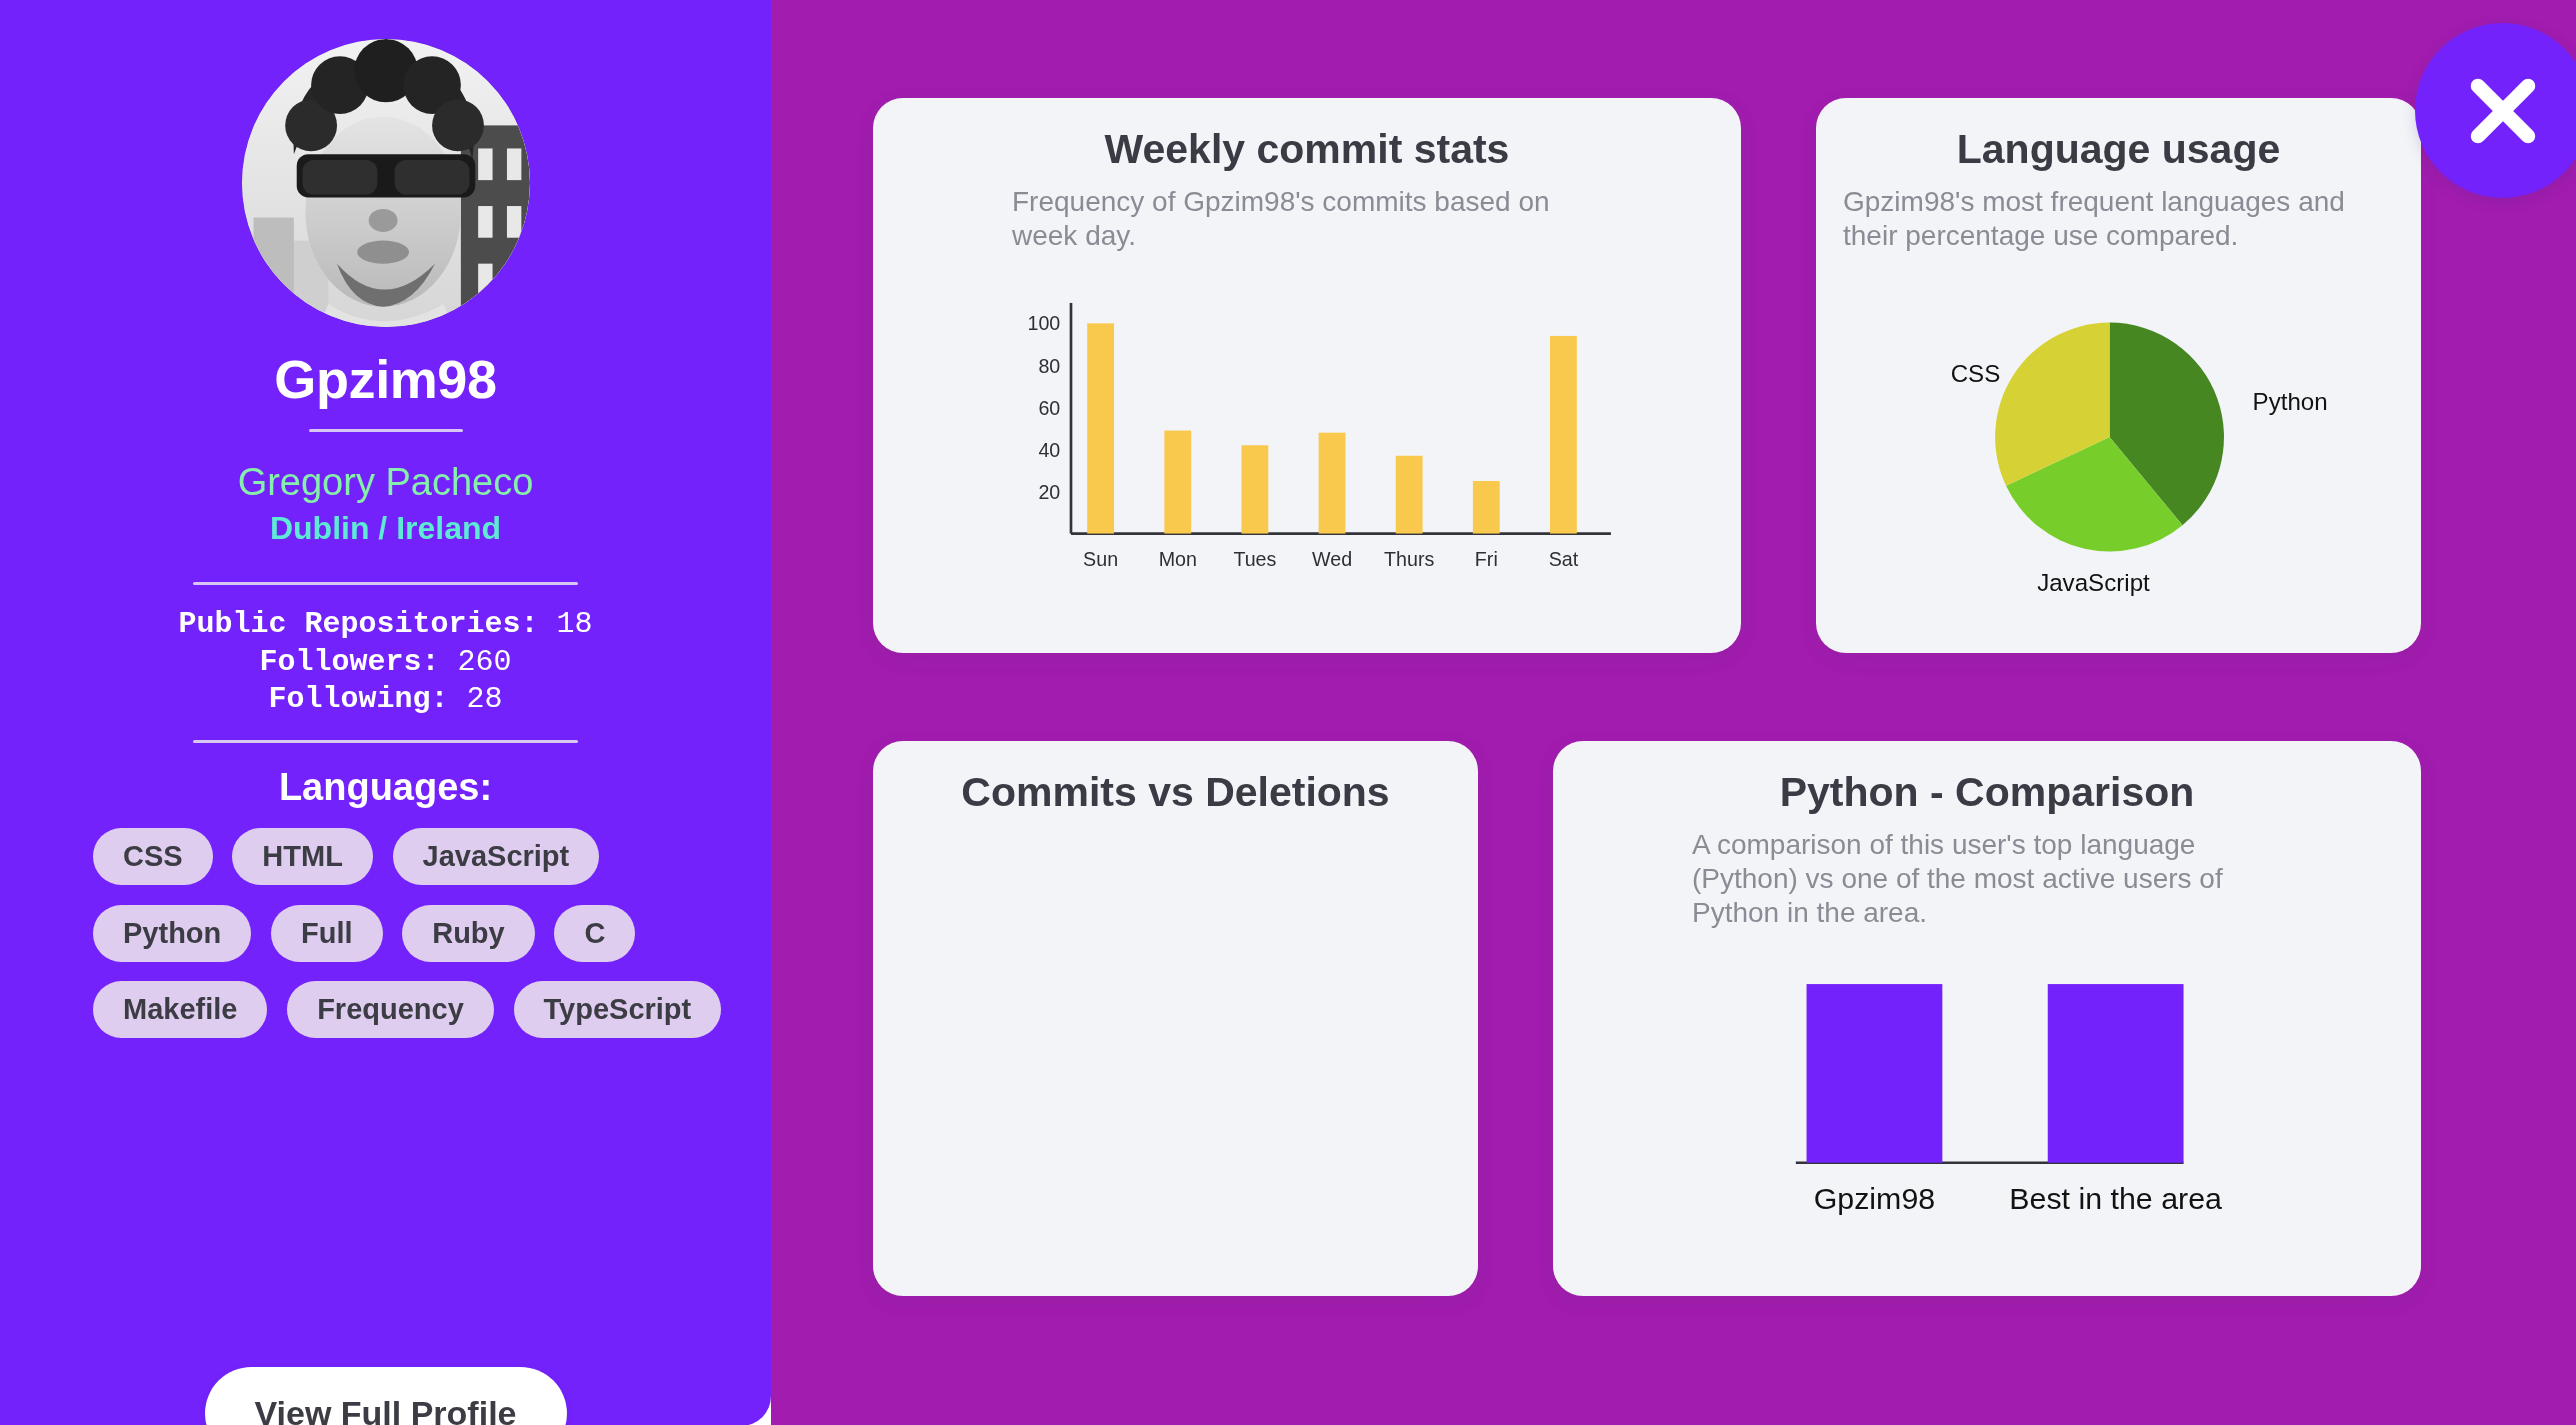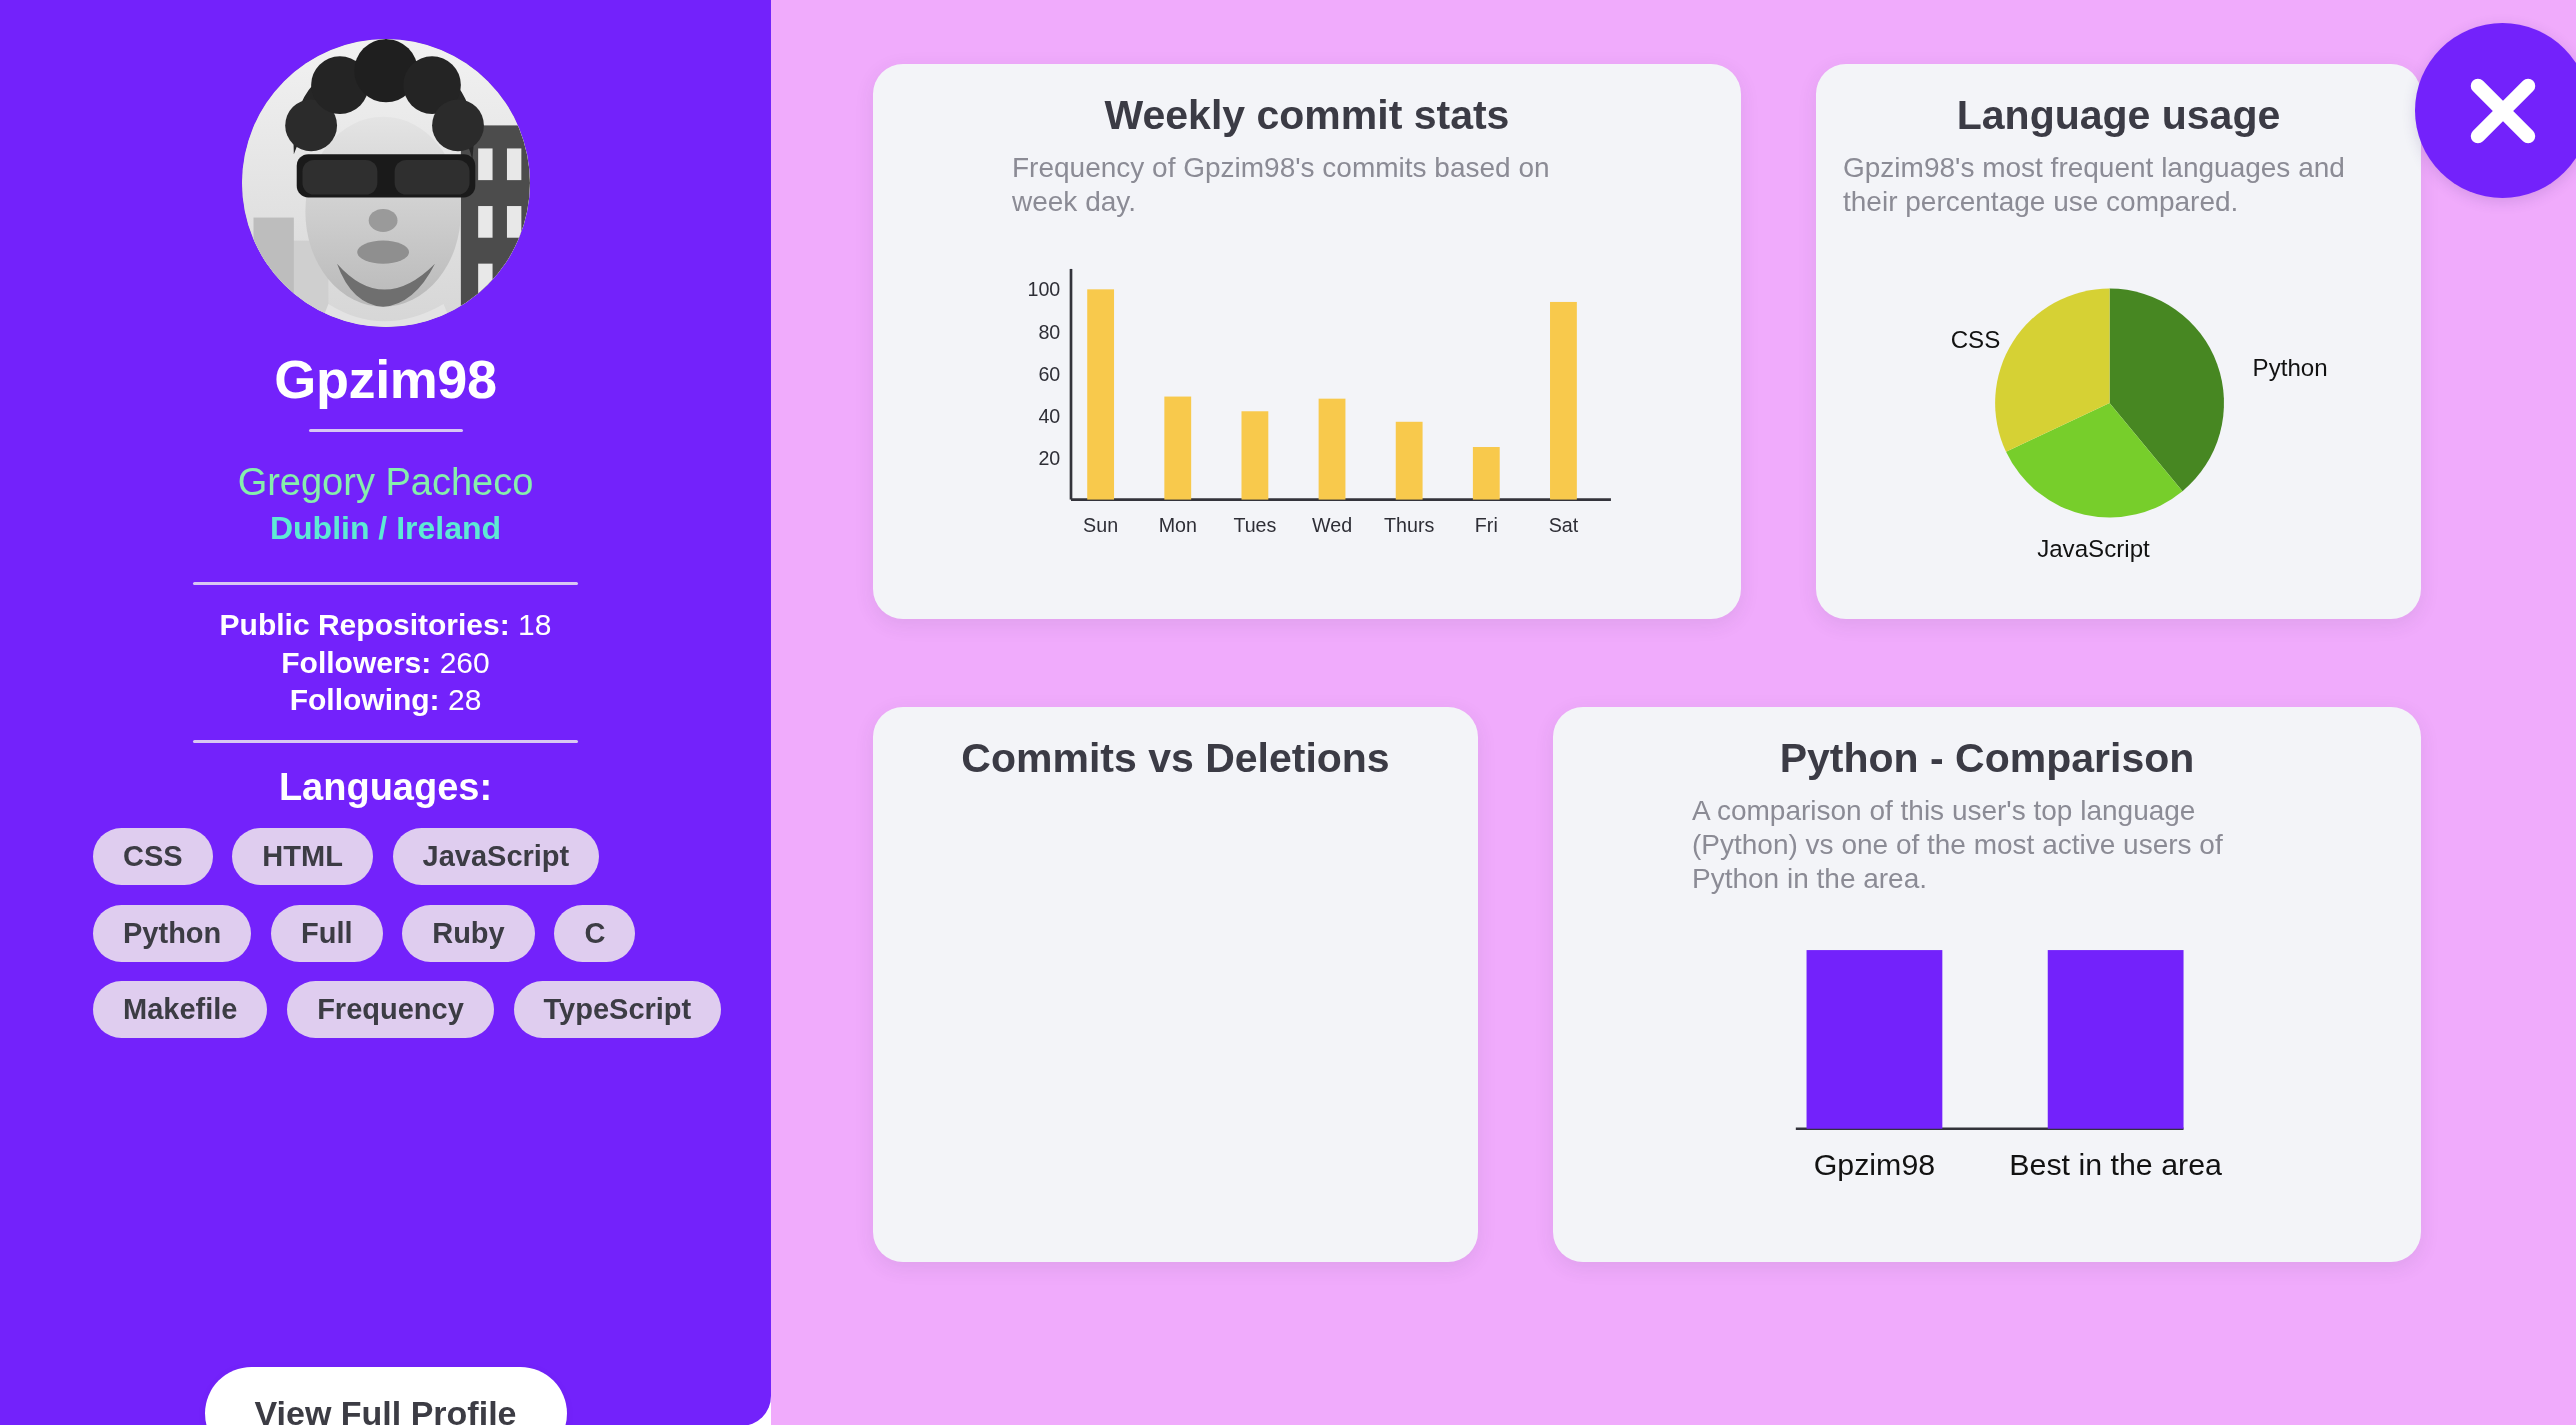--- a/index.html
+++ b/index.html
@@ -85,20 +85,21 @@
     height: 2.7px;
     background: #d8c7f2;
     margin-top: 36px;
     border-radius: 1.8px;
   }
 
   .stats {
     margin-top: 21.5px;
     text-align: center;
     color: #ffffff;
+    font-family: Liberation Mono, monospace;
   }
   .stat-line {
     font-size: 30px;
     line-height: 1.25;
     color: #ffffff;
     white-space: nowrap;
   }
   .stat-line .k { font-weight: bold; }
   .stat-line .v { font-weight: normal; }
 
@@ -153,22 +154,22 @@
     box-shadow: 0 1.8px 9px rgba(0,0,0,0.06);
     font-family: "Liberation Sans", sans-serif;
     white-space: nowrap;
   }
 
   
   .main {
     position: relative;
     flex: 1 1 auto;
     height: 1426px;
-    background: #f0abfc;
-    padding: 64px 68px 0 102px;
+    background: #a21caf;
+    padding: 98px 68px 0 102px;
   }
 
   .card-grid {
     display: grid;
     grid-template-columns: 868px 605px;
     grid-template-rows: 1fr 1fr;
     column-gap: 75px;
     row-gap: 88px;
     justify-content: start;
   }

